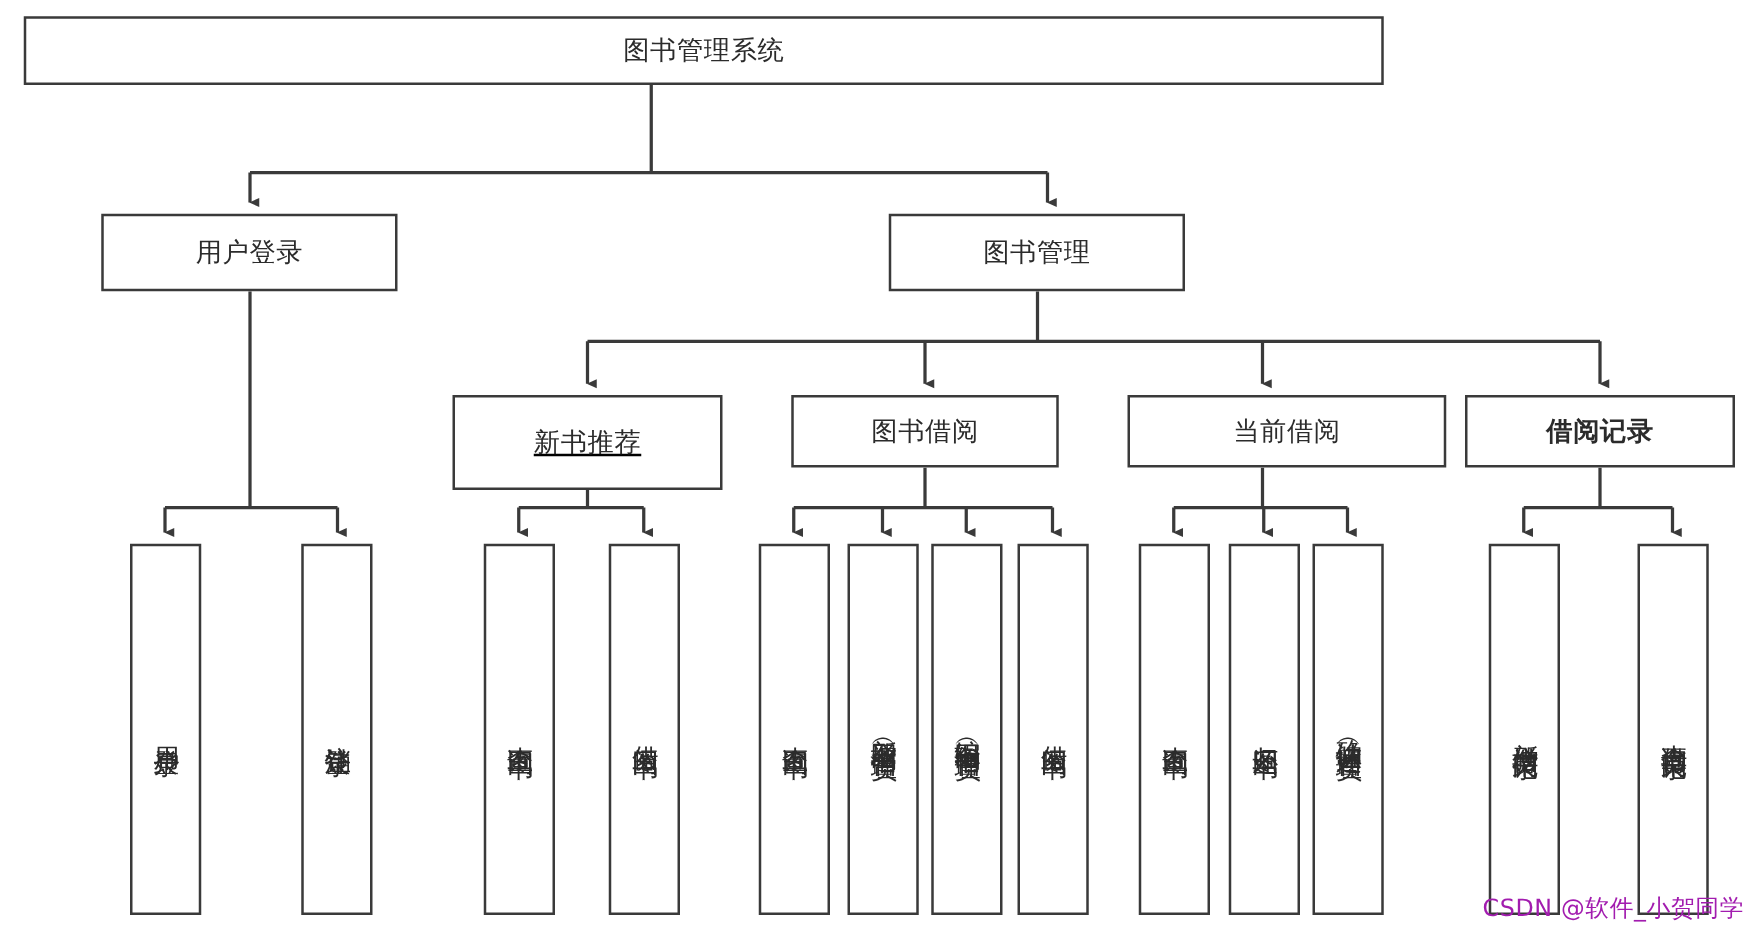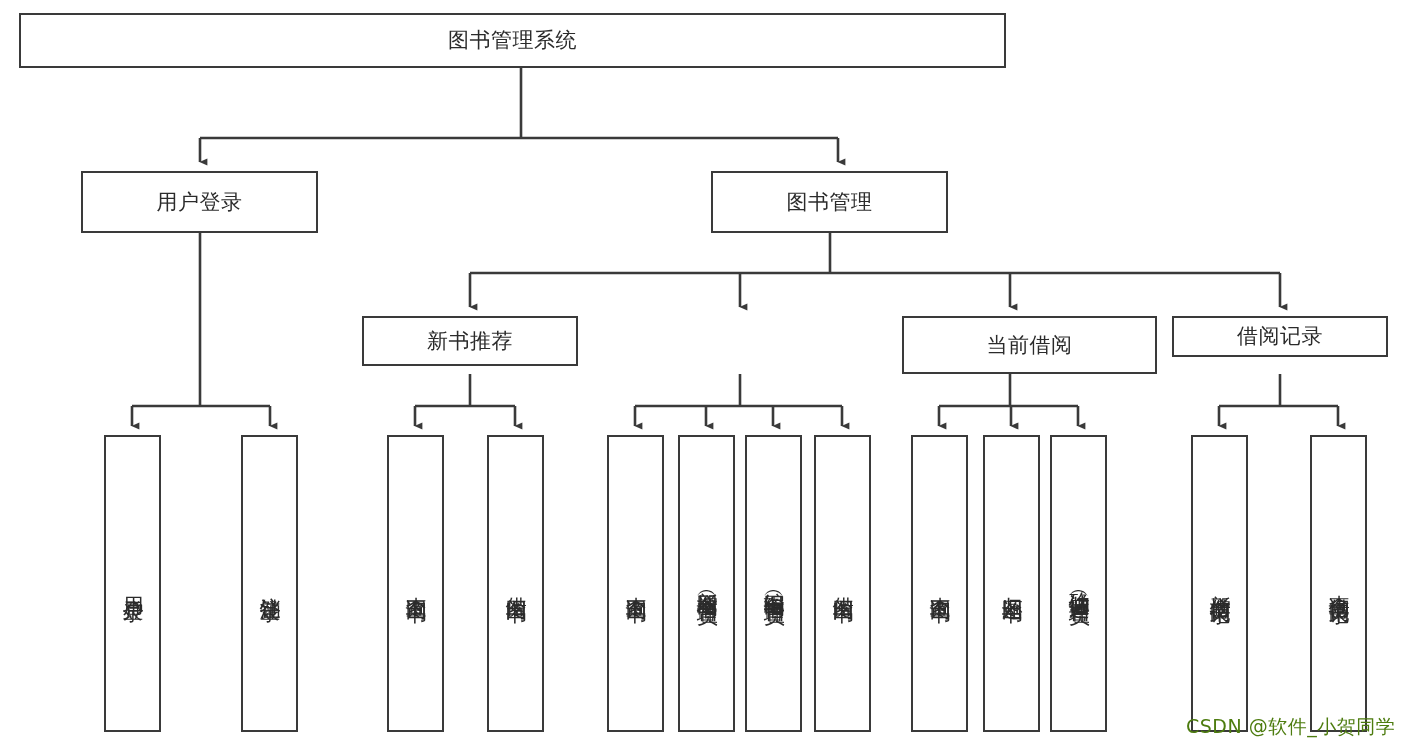--- a/index.html
+++ b/index.html
@@ -58,21 +58,21 @@
     text-align: center;
   }
   .node.leaf.tall .label {
     line-height: 1.30;
   }
   .watermark {
     position: absolute;
     left: 1186px;
     top: 714px;
     font-size: 19px;
-    color: #4d7c0f;
+    color: #a21caf;
     letter-spacing: 0.5px;
     white-space: nowrap;
     z-index: 6;
     font-family: "DejaVu Sans", "Liberation Sans", sans-serif;
   }
 </style>
 </head>
 <body>
 
 <div id="canvas">
@@ -120,38 +120,41 @@
       <path d="M1011,406 L1011,426" marker-end="url(#arrow)"></path>
       <path d="M1078,406 L1078,426" marker-end="url(#arrow)"></path>
 
       <path d="M1280,374 L1280,406"></path>
       <path d="M1219,406 L1338,406"></path>
       <path d="M1219,406 L1219,426" marker-end="url(#arrow)"></path>
       <path d="M1338,406 L1338,426" marker-end="url(#arrow)"></path>
     </g>
   </svg>
 
-  <div class="node" id="node-root" style="left: 19px; top: 13px; width: 987px; height: 55px;">
+  <div class="node" id="node-root" style="left: 19px; top: 13px; width: 1088px; height: 55px;">
     <span class="label">图书管理系统</span>
   </div>
 
   <div class="node" id="l2-0" style="left: 81px; top: 171px; width: 237px; height: 62px;">
     <span class="label">用户登录</span>
   </div>
   <div class="node" id="l2-1" style="left: 711px; top: 171px; width: 237px; height: 62px; justify-content: center;">
     <span class="label">图书管理</span>
   </div>
 
-  <div class="node" id="l3-0" style="left: 362px; top: 316px; width: 216px; height: 50px;">
+  <div class="node" id="l3-0" style="left: 362px; top: 316px; width: 216px; height: 76px; text-decoration: underline;">
     <span class="label">新书推荐</span>
+  </div>
+  <div class="node" id="l3-1" style="left: 633px; top: 316px; width: 214px; height: 58px;">
+    <span class="label">图书借阅</span>
   </div>
   <div class="node" id="l3-2" style="left: 902px; top: 316px; width: 255px; height: 58px;">
     <span class="label">当前借阅</span>
   </div>
-  <div class="node" id="l3-3" style="left: 1172px; top: 316px; width: 216px; height: 41px;">
+  <div class="node" id="l3-3" style="left: 1172px; top: 316px; width: 216px; height: 58px; font-weight: bold;">
     <span class="label">借阅记录</span>
   </div>
 
   <div class="node leaf" id="lf-0" style="left: 104px; top: 435px; width: 57px; height: 297px;">
     <span class="label">用户登录</span>
   </div>
   <div class="node leaf" id="lf-1" style="left: 241px; top: 435px; width: 57px; height: 297px;">
     <span class="label">注销登录</span>
   </div>
   <div class="node leaf" id="lf-2" style="left: 387px; top: 435px; width: 57px; height: 297px;">

